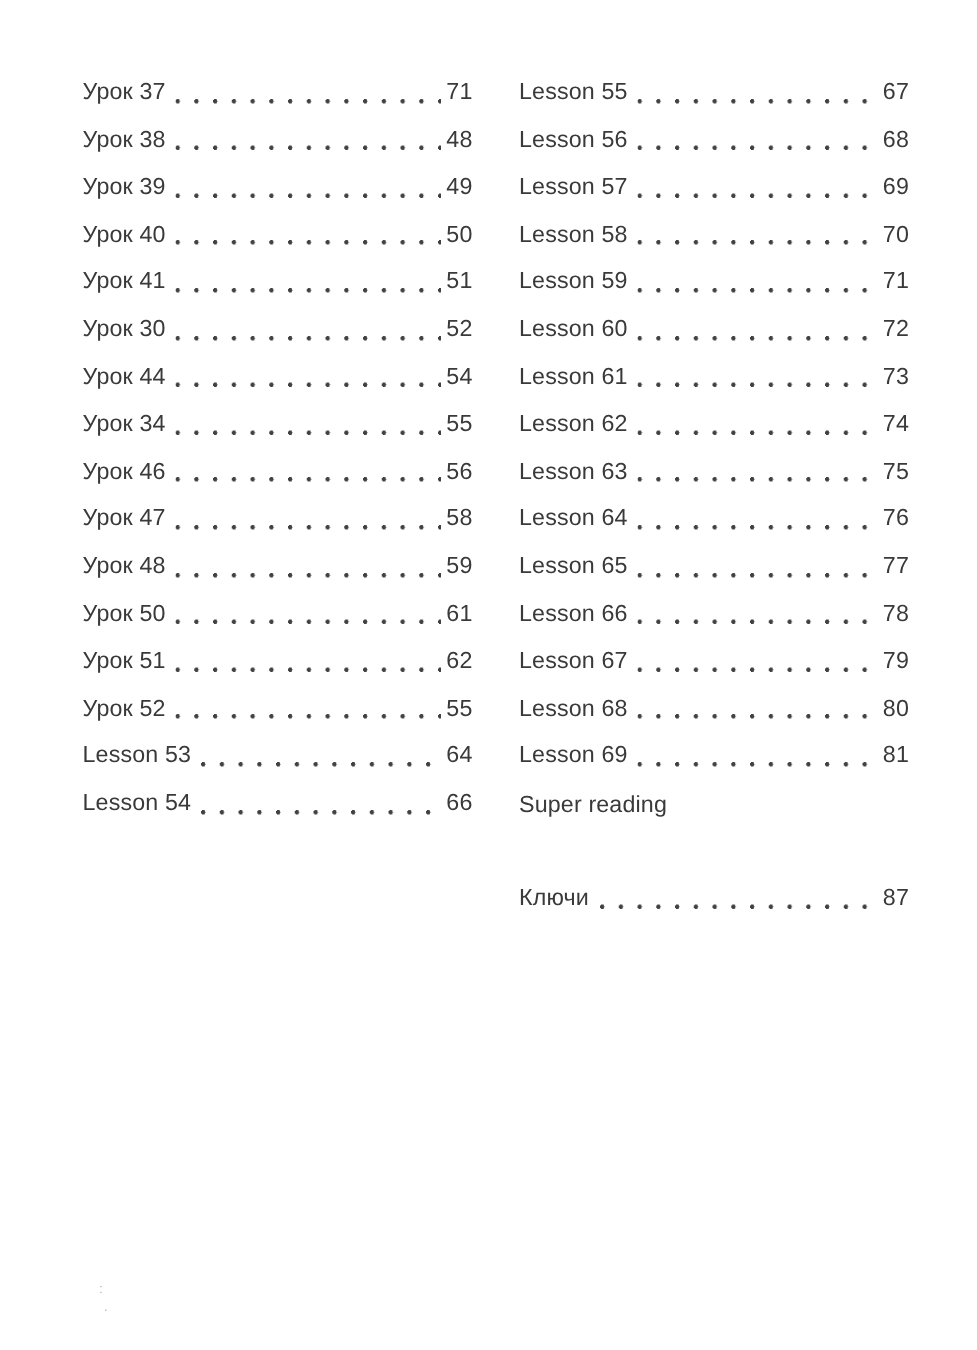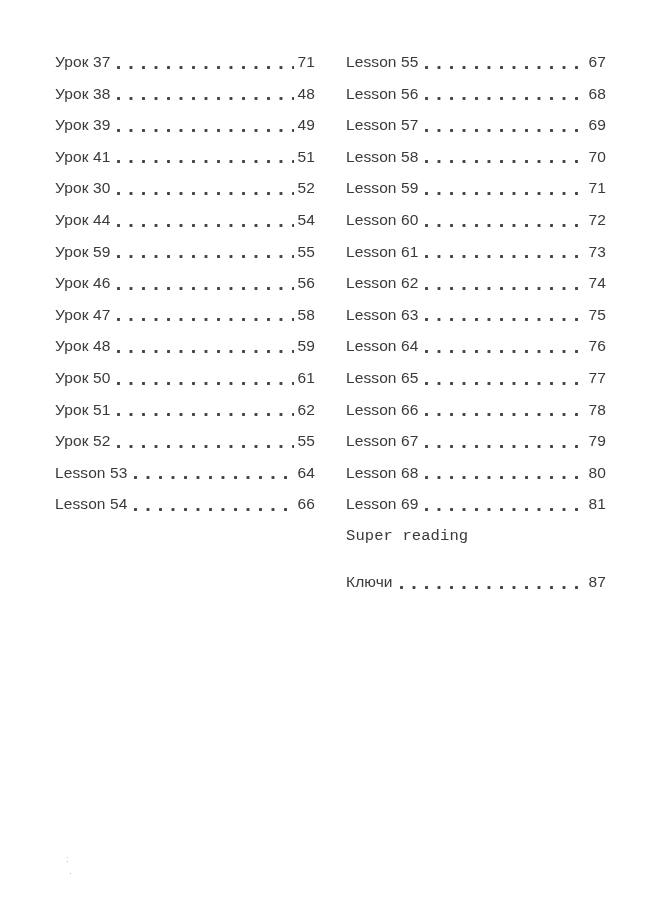--- a/index.html
+++ b/index.html
@@ -48,25 +48,24 @@
   .toc-row.multiline {
     display: block;
     height: auto;
     padding-top: 6px;
   }
   .toc-row.multiline .line {
     display: flex;
     align-items: baseline;
     height: 21px;
     line-height: 21px;
-    font-family: Liberation Mono, monospace;
   }
   .toc-row.multiline .leader { background-position: left 0 bottom 4px; }
 
-  .toc-row.extra-gap { margin-top: 19px; text-align: right; }
+  .toc-row.extra-gap { margin-top: 36px; text-align: right; }
 
   
   .artifact {
     position: absolute;
     color: rgba(90,90,90,0.45);
     font-size: 9px;
     line-height: 9px;
   }
   .artifact.a1 { left: 66px; top: 855px; }
   .artifact.a2 { left: 69px; top: 869px; }
@@ -86,36 +85,41 @@
           <span class="toc-title">Урок 38</span>
           <span class="leader"></span>
           <span class="page-num">48</span>
         </div>
         <div class="toc-row">
           <span class="toc-title">Урок 39</span>
           <span class="leader"></span>
           <span class="page-num">49</span>
         </div>
         <div class="toc-row">
+          <span class="toc-title">Урок 40</span>
+          <span class="leader"></span>
+          <span class="page-num">50</span>
+        </div>
+        <div class="toc-row">
           <span class="toc-title">Урок 41</span>
           <span class="leader"></span>
           <span class="page-num">51</span>
         </div>
         <div class="toc-row">
           <span class="toc-title">Урок 30</span>
           <span class="leader"></span>
           <span class="page-num">52</span>
         </div>
         <div class="toc-row">
           <span class="toc-title">Урок 44</span>
           <span class="leader"></span>
           <span class="page-num">54</span>
         </div>
         <div class="toc-row">
-          <span class="toc-title">Урок 59</span>
+          <span class="toc-title">Урок 34</span>
           <span class="leader"></span>
           <span class="page-num">55</span>
         </div>
         <div class="toc-row">
           <span class="toc-title">Урок 46</span>
           <span class="leader"></span>
           <span class="page-num">56</span>
         </div>
         <div class="toc-row">
           <span class="toc-title">Урок 47</span>

